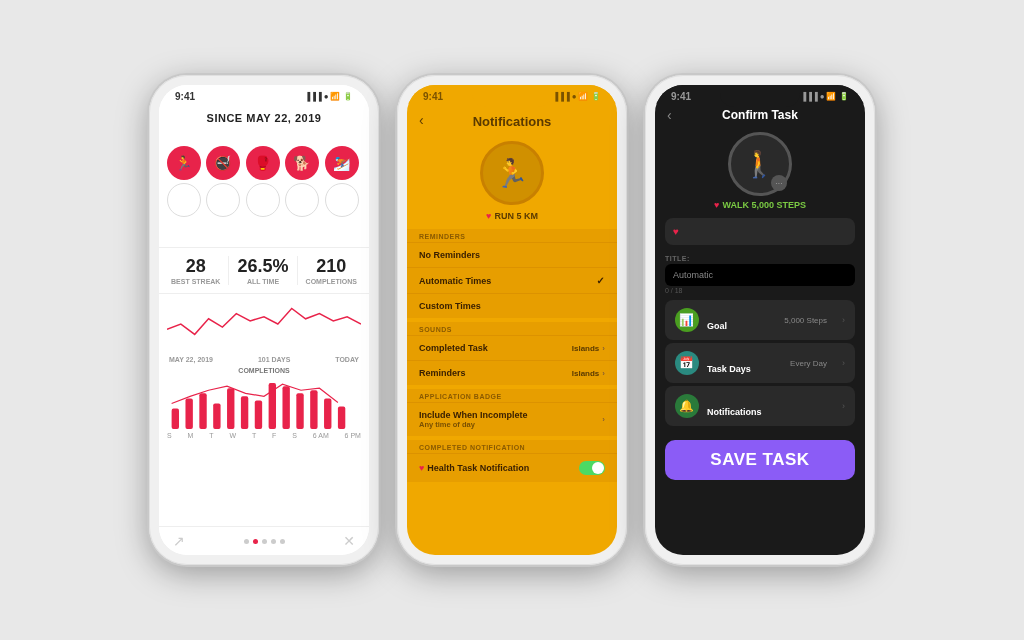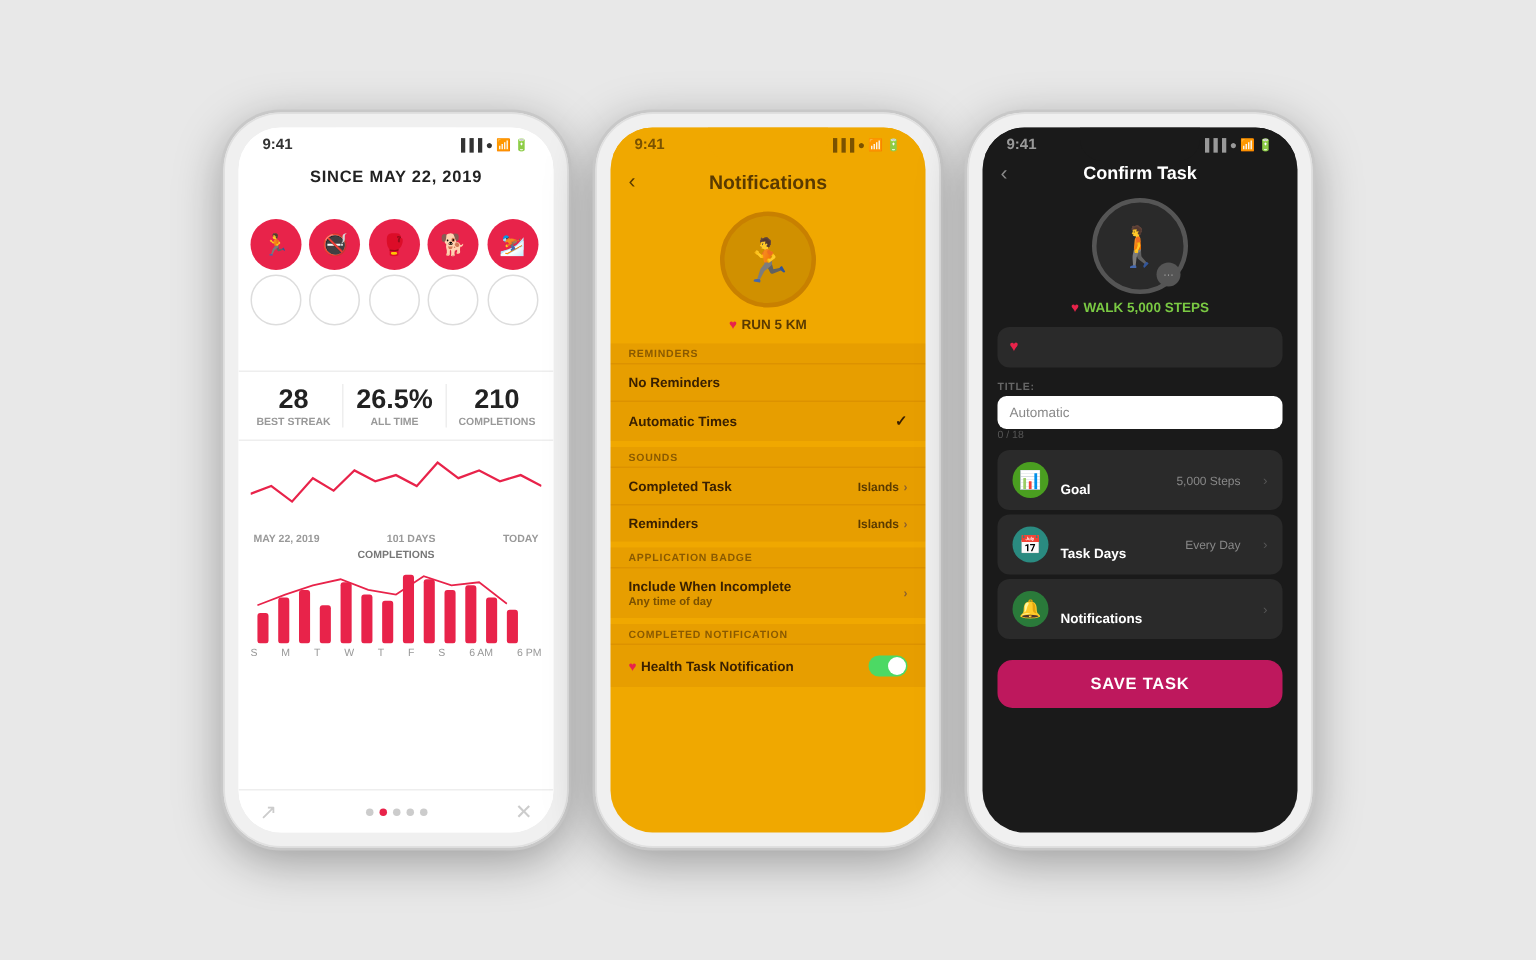--- a/index.html
+++ b/index.html
@@ -273,21 +273,21 @@
       align-items: flex-start;
       gap: 6px;
       font-size: 7.5px;
       color: #aaa;
       line-height: 1.4;
     }
     .notice-heart { color: #e8234a; font-size: 10px; margin-top: 1px; }
     .confirm-field-section { padding: 4px 10px 2px; }
     .field-label { font-size: 7px; font-weight: 700; color: #666; letter-spacing: 0.5px; margin-bottom: 2px; }
     .field-input {
-      background: #ffffff;
+      background: #000000;
       border-radius: 6px;
       padding: 6px 8px;
       font-size: 9px;
       color: #888;
     }
     .field-counter { font-size: 7px; color: #555; margin-top: 1px; }
     .confirm-rows { padding: 4px 10px; display: flex; flex-direction: column; gap: 3px; }
     .confirm-row {
       display: flex;
       align-items: center;
@@ -306,25 +306,25 @@
     .row-icon-green { background: #4a9e20; }
     .row-icon-teal { background: #2a8a80; }
     .row-icon-darkgreen { background: #2a7a3a; }
     .row-label { font-size: 9px; font-weight: 700; color: #fff; margin-top: 12px; }
     .row-value-area { display: flex; align-items: center; gap: 15px; }
     .row-value { font-size: 8px; color: #888; }
     .row-chevron { color: #555; font-size: 9px; }
     .save-btn-area { padding: 8px 10px; margin-top: 2px; }
     .save-btn {
       width: 100%;
-      background: #be185d;
+      background: #8b5cf6;
       border-radius: 10px;
       padding: 10px;
       text-align: center;
-      font-size: 11px;
+      font-size: 17px;
       font-weight: 800;
       color: #fff;
       letter-spacing: 0.5px;
     }
   </style>
 </head>
 <body>
 
 <div class="phones-container">
 
@@ -443,20 +443,23 @@
 
       <div class="notif-section">
         <div class="notif-section-title">REMINDERS</div>
         <div class="notif-row">
           <span>No Reminders</span>
         </div>
         <div class="notif-row">
           <span>Automatic Times</span>
           <span class="check-mark">✓</span>
         </div>
+        <div class="notif-row">
+          <span>Custom Times</span>
+        </div>
       </div>
 
       <div class="notif-section">
         <div class="notif-section-title">SOUNDS</div>
         <div class="notif-row">
           <span>Completed Task</span>
           <div class="notif-row-value">
             <span>Islands</span>
             <span class="chevron">›</span>
           </div>

